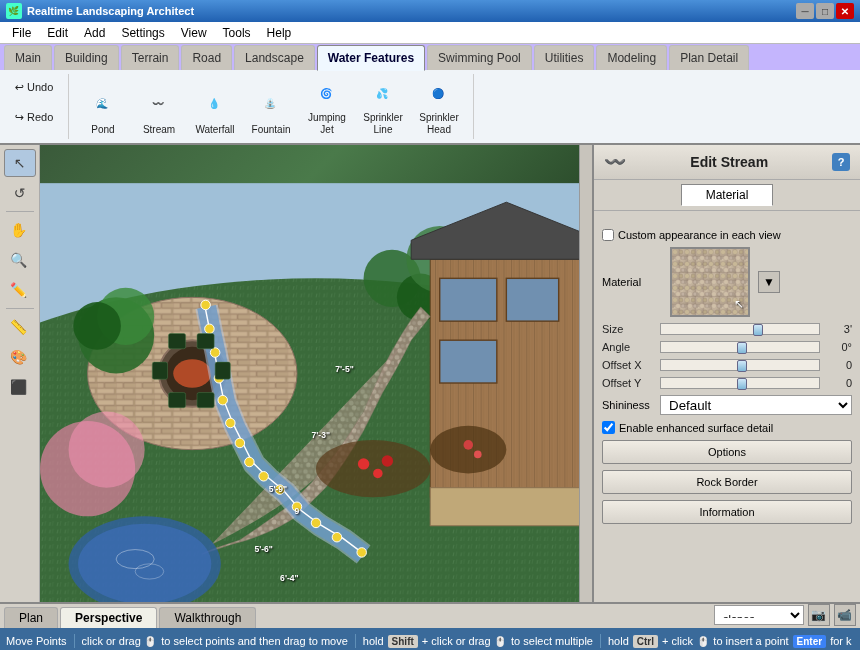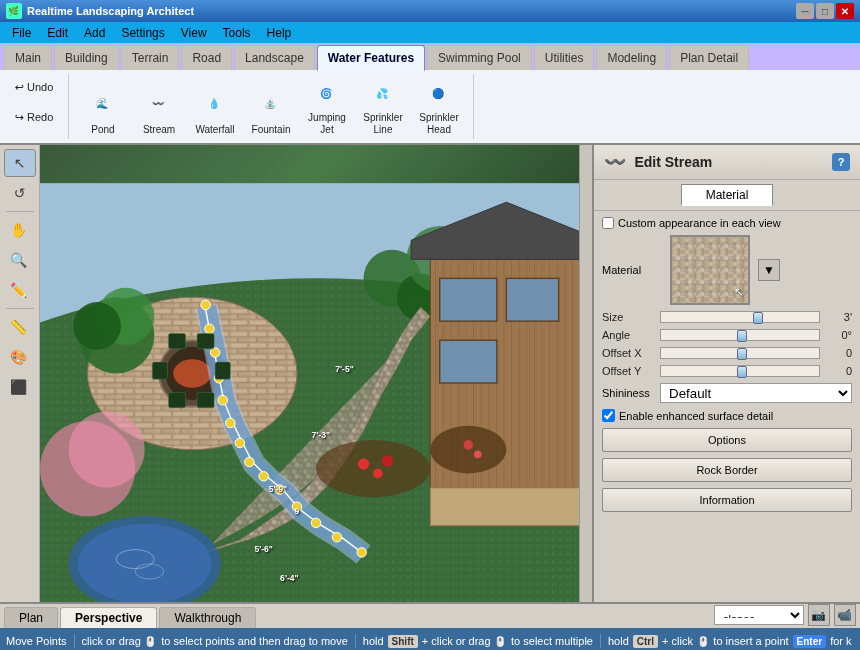--- a/index.html
+++ b/index.html
@@ -20,21 +20,21 @@
     #titlebar .title-icon { width: 16px; height: 16px; margin-right: 5px; background: #4fc; border-radius: 2px; display: inline-flex; align-items: center; justify-content: center; font-size: 9px; color: #006; }
     #titlebar .title-text { flex: 1; }
     #titlebar .win-buttons { display: flex; gap: 2px; }
     #titlebar .win-btn { width: 18px; height: 16px; display: flex; align-items: center; justify-content: center; font-size: 10px; cursor: pointer; border-radius: 2px; }
     #titlebar .win-btn.min { background: #aaa; color: #333; }
     #titlebar .win-btn.max { background: #aaa; color: #333; }
     #titlebar .win-btn.close { background: #c00; color: white; }
 
     
     #menubar {
-      background: #0ea5e9;
+      background: #ffffff;
       height: 22px;
       display: flex;
       align-items: center;
       padding: 0 4px;
       border-bottom: 1px solid #bbb;
       font-size: 12px;
     }
     .menu-item { padding: 2px 8px; cursor: pointer; border-radius: 2px; }
 
     
@@ -181,41 +181,41 @@
       padding: 0;
     }
     .panel-header {
       background: linear-gradient(to bottom, #e8e4dc, #d0ccc4);
       border-bottom: 1px solid #aaa;
       padding: 6px 10px;
       display: flex;
       align-items: center;
       gap: 8px;
     }
-    .panel-title { font-size: 14px; font-weight: bold; color: #222; flex: 1; }
+    .panel-title { font-size: 14px; font-weight: bold; color: #222; flex: 1; text-align: center; }
     .panel-help { width: 18px; height: 18px; background: #4080c0; color: white; border-radius: 3px; display: flex; align-items: center; justify-content: center; font-size: 11px; font-weight: bold; cursor: pointer; }
 
     
     .panel-tab-row {
       display: flex;
       justify-content: center;
       padding: 4px 8px;
       border-bottom: 1px solid #aaa;
     }
     .panel-tab {
       padding: 3px 24px;
       background: #c8c4bc;
       border: 1px solid #888;
       cursor: pointer;
       font-size: 12px;
     }
     .panel-tab.active { background: white; border-bottom-color: white; }
 
     
-    .panel-body { padding: 6px 8px; display: flex; flex-direction: column; gap: 6px; }
+    .panel-body { padding: 6px 8px; display: flex; flex-direction: column; gap: 6px; margin-top: 12px; }
 
     
     .chk-row { display: flex; align-items: center; gap: 4px; font-size: 11px; }
     .chk-row input { width: 12px; height: 12px; }
 
     
     .material-row {
       display: flex; align-items: center; gap: 8px;
     }
     .material-label { font-size: 11px; width: 60px; }

